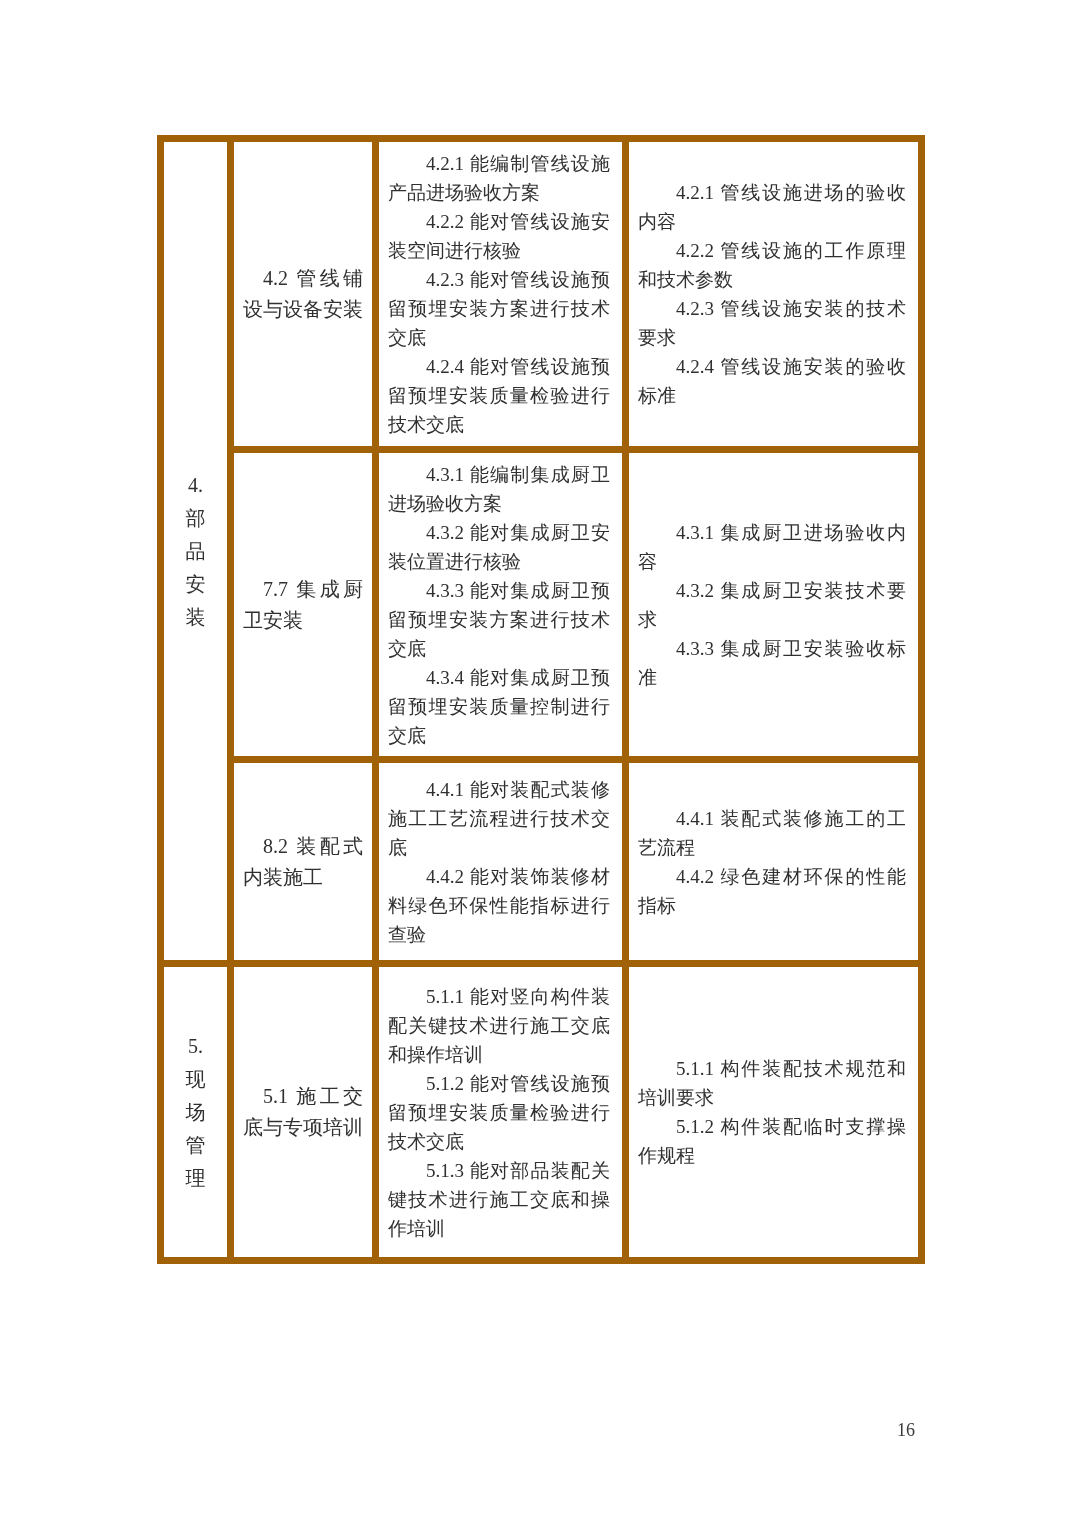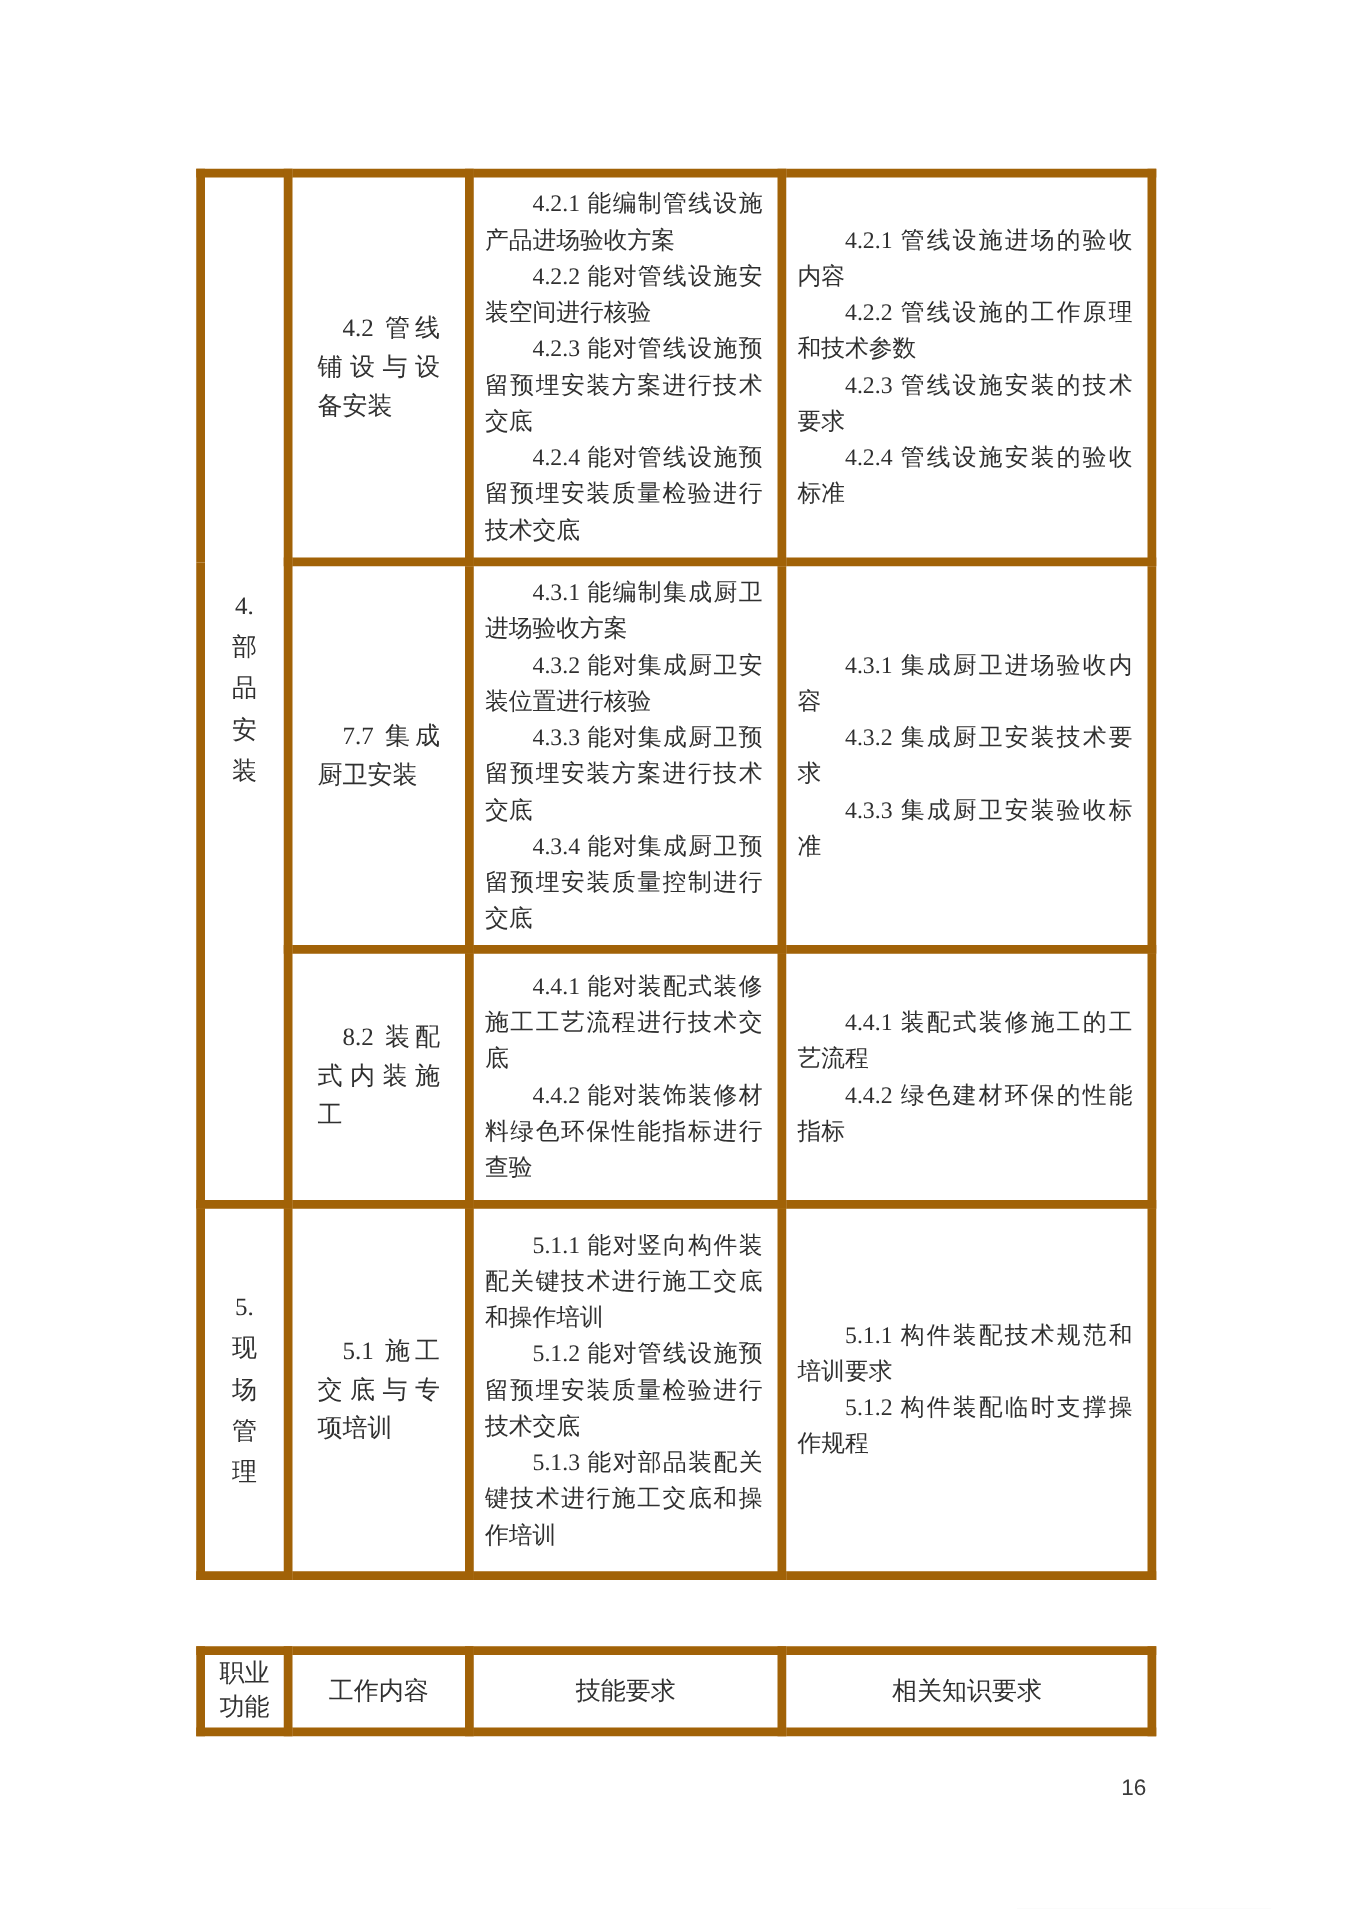--- a/index.html
+++ b/index.html
@@ -36,21 +36,21 @@
     font-size: 20px;
     line-height: 33px;
     padding: 2px 4px;
   }
   .work-cell {
     font-size: 20px;
     line-height: 31px;
     padding: 2px 9px;
   }
   .work-cell p {
-    margin: 11px;
+    margin: 0;
     text-indent: 1em;
     text-align: justify;
   }
   .req-cell {
     padding: 4px 12px 4px 9px;
   }
   .req-cell p {
     margin: 0;
     font-size: 19px;
     line-height: 29px;
@@ -67,21 +67,21 @@
   .footer-table td {
     text-align: center;
     font-size: 20px;
     line-height: 27px;
     padding: 2px 4px;
   }
   .page-number {
     position: absolute;
     left: 897px;
     top: 1420px;
-    font-family: Liberation Sans, sans-serif;
+    font-family: Liberation Serif, serif;
     font-size: 18px;
     color: #3a3a3a;
   }
 </style>
 </head>
 <body>
 
 <div class="page">
 
   <table class="main-table">
@@ -162,35 +162,16 @@
           <p>5.1.3 能对部品装配关键技术进行施工交底和操作培训</p>
         </td>
         <td class="req-cell">
           <p>5.1.1 构件装配技术规范和培训要求</p>
           <p>5.1.2 构件装配临时支撑操作规程</p>
         </td>
       </tr>
     </tbody>
   </table>
 
-  <table class="footer-table">
-    <colgroup>
-      <col style="width:70px">
-      <col style="width:145px">
-      <col style="width:250px">
-      <col style="width:296px">
-    </colgroup>
-    <tbody>
-      <tr>
-        <td>
-          <div>职业</div>
-          <div>功能</div>
-        </td>
-        <td>工作内容</td>
-        <td>技能要求</td>
-        <td>相关知识要求</td>
-      </tr>
-    </tbody>
-  </table>
 
   <div class="page-number">16</div>
 
 </div>
 
 </body></html>

